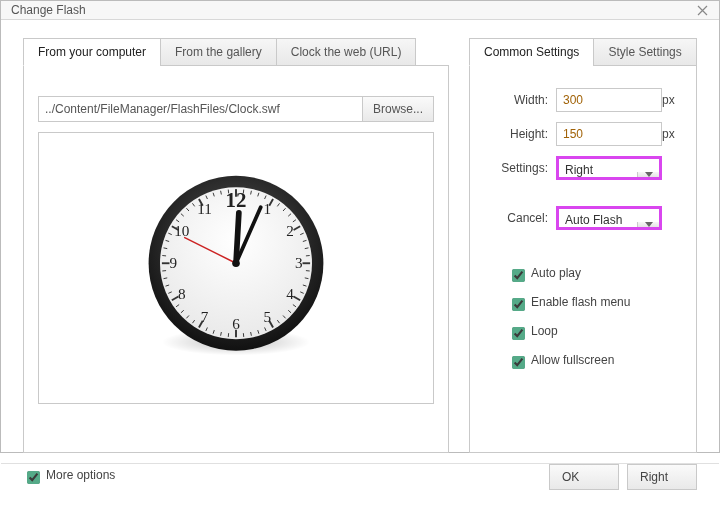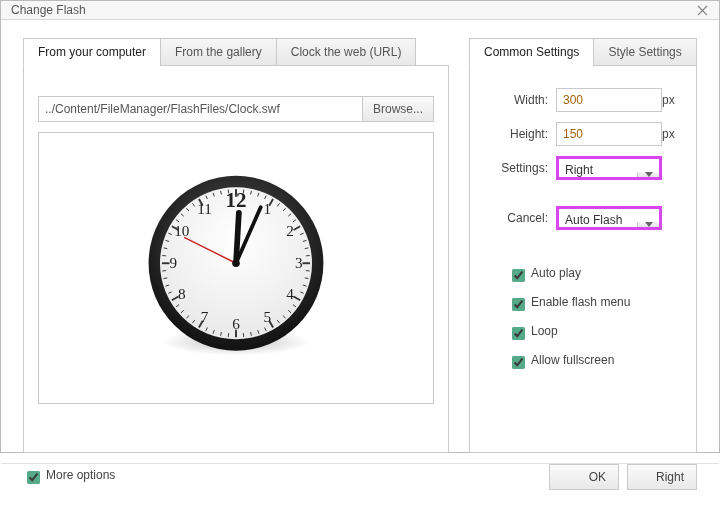--- a/index.html
+++ b/index.html
@@ -168,21 +168,21 @@
   .footer .more {
     display:flex; align-items:flex-start; color:#444;
   }
   .footer .more input { margin-right: 6px; accent-color:#5a8;}
   .footer .spacer { flex:1; }
   .btn {
     min-width: 70px; height: 26px;
     border: 1px solid #c9c9c9;
     background: linear-gradient(#fafafa,#e9e9e9);
     color:#444;
-    display:flex; align-items:center; justify-content:flex-end;
+    display:flex; align-items:center; justify-content:flex-start;
     cursor:pointer;
     padding: 4px 12px;
   }
 </style>
 </head>
 <body>
 
 <div class="window">
   <div class="titlebar">
     <span class="title">Change Flash</span>

